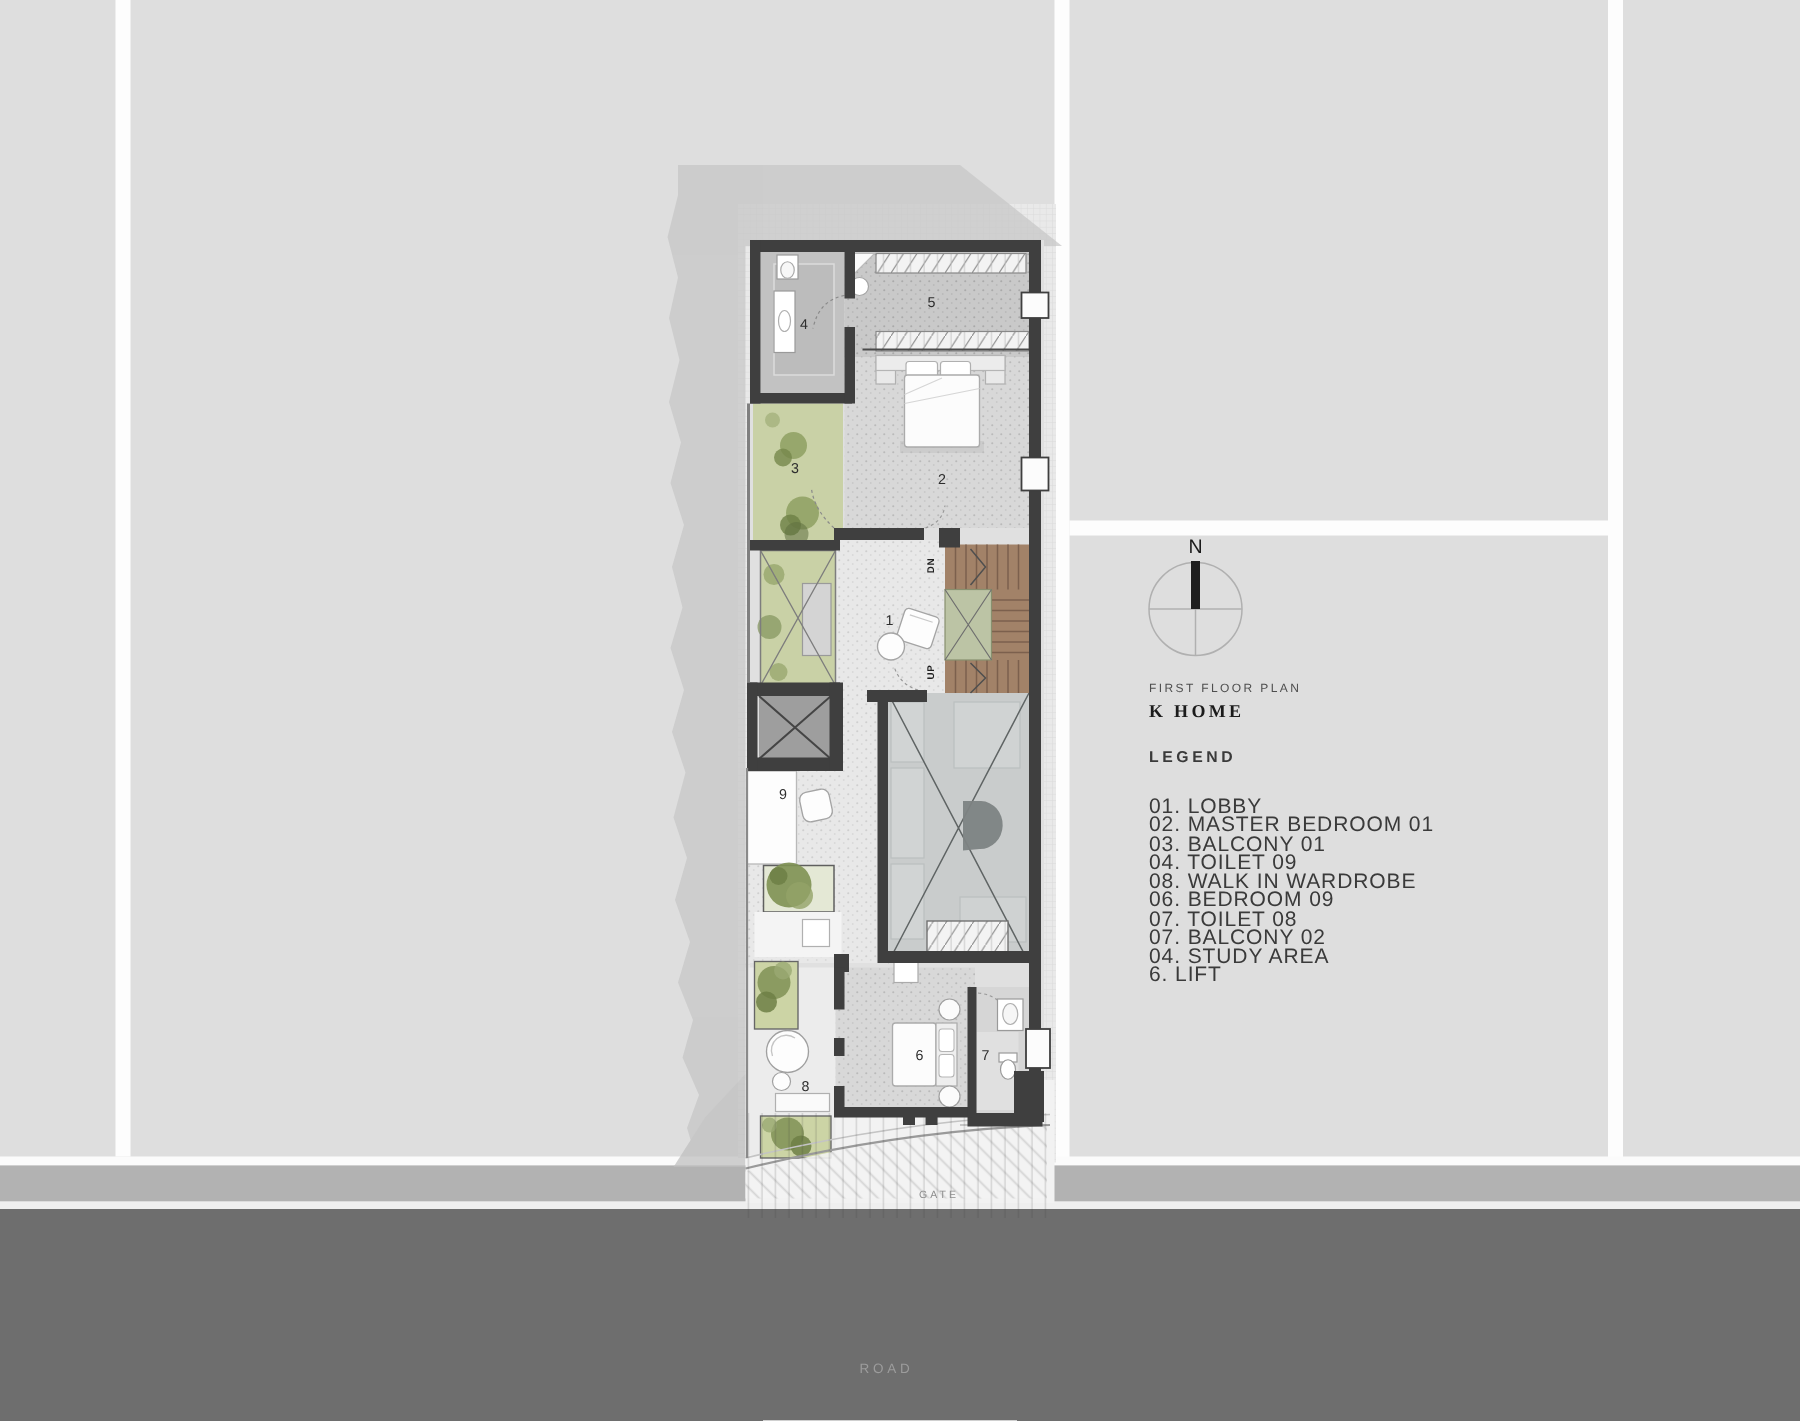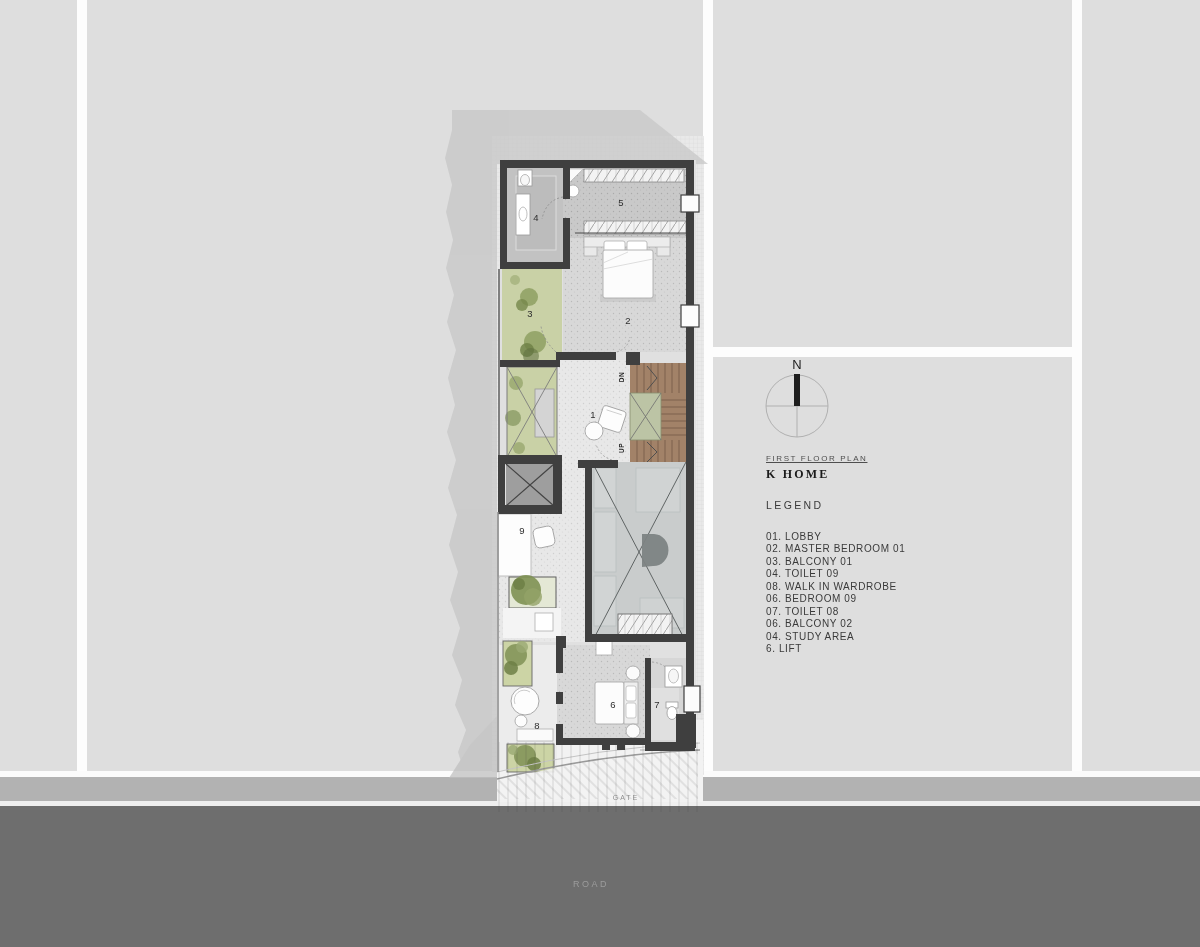--- a/index.html
+++ b/index.html
@@ -12,26 +12,26 @@
   .sidewalk{background:#b2b2b2;}
   .sidewalk-line{background:#efefef;}
   .road{background:#6e6e6e;}
   
   .txt{position:absolute;white-space:nowrap;}
   .ctr{transform:translate(-50%,-50%);}
   .room-lbl{font-size:9.5px;color:#2e2e2e;font-weight:400;}
   .stair-lbl{font-size:6.5px;color:#1f1f1f;font-weight:700;letter-spacing:.5px;
              transform:translate(-50%,-50%) rotate(-90deg);}
   .gate-lbl{font-size:7px;color:#8d8d8d;letter-spacing:2px;}
-  .road-lbl{font-size:9px;color:#9c9c9c;letter-spacing:2.5px;}
+  .road-lbl{font-size:9px;color:#9c9c9c;letter-spacing:2.5px;margin-top:28px;}
   .north-n{font-size:13px;color:#1b1b1b;}
-  .plan-type{font-size:8px;letter-spacing:1.6px;color:#4e4e4e;font-weight:400;text-decoration:underline;}
+  .plan-type{font-size:8px;letter-spacing:1.6px;color:#4e4e4e;font-weight:400;}
   .project{font-size:12px;letter-spacing:2.2px;color:#1b1b1b;font-weight:700;font-family:Liberation Serif, serif;}
-  .legend-h{font-size:10.5px;letter-spacing:2.4px;color:#3a3a3a;font-weight:400;}
-  .legend-list{font-size:10px;letter-spacing:.6px;color:#3a3a3a;line-height:12.45px;}
+  .legend-h{font-size:10.5px;letter-spacing:2.4px;color:#3a3a3a;font-weight:700;}
+  .legend-list{font-size:14px;letter-spacing:.6px;color:#3a3a3a;line-height:12.45px;}
   svg{position:absolute;left:0;top:0;}
 </style>
 </head>
 <body>
 
 <div class="canvas">
 
   <div class="abs vline" style="left:77px;top:0;width:10px;height:771px"></div>
   <div class="abs vline" style="left:703px;top:0;width:10px;height:774px"></div>
   <div class="abs vline" style="left:1072px;top:0;width:10px;height:774px"></div>
@@ -315,18 +315,18 @@
 
   <div class="txt legend-h" style="left:766px;top:499px">LEGEND</div>
   <div class="txt legend-list" style="left:766px;top:531px">
     <div>01. LOBBY</div>
     <div>02. MASTER BEDROOM 01</div>
     <div>03. BALCONY 01</div>
     <div>04. TOILET 09</div>
     <div>08. WALK IN WARDROBE</div>
     <div>06. BEDROOM 09</div>
     <div>07. TOILET 08</div>
-    <div>06. BALCONY 02</div>
+    <div>07. BALCONY 02</div>
     <div>04. STUDY AREA</div>
     <div>6. LIFT</div>
   </div>
 
 </div>
 
 </body></html>

